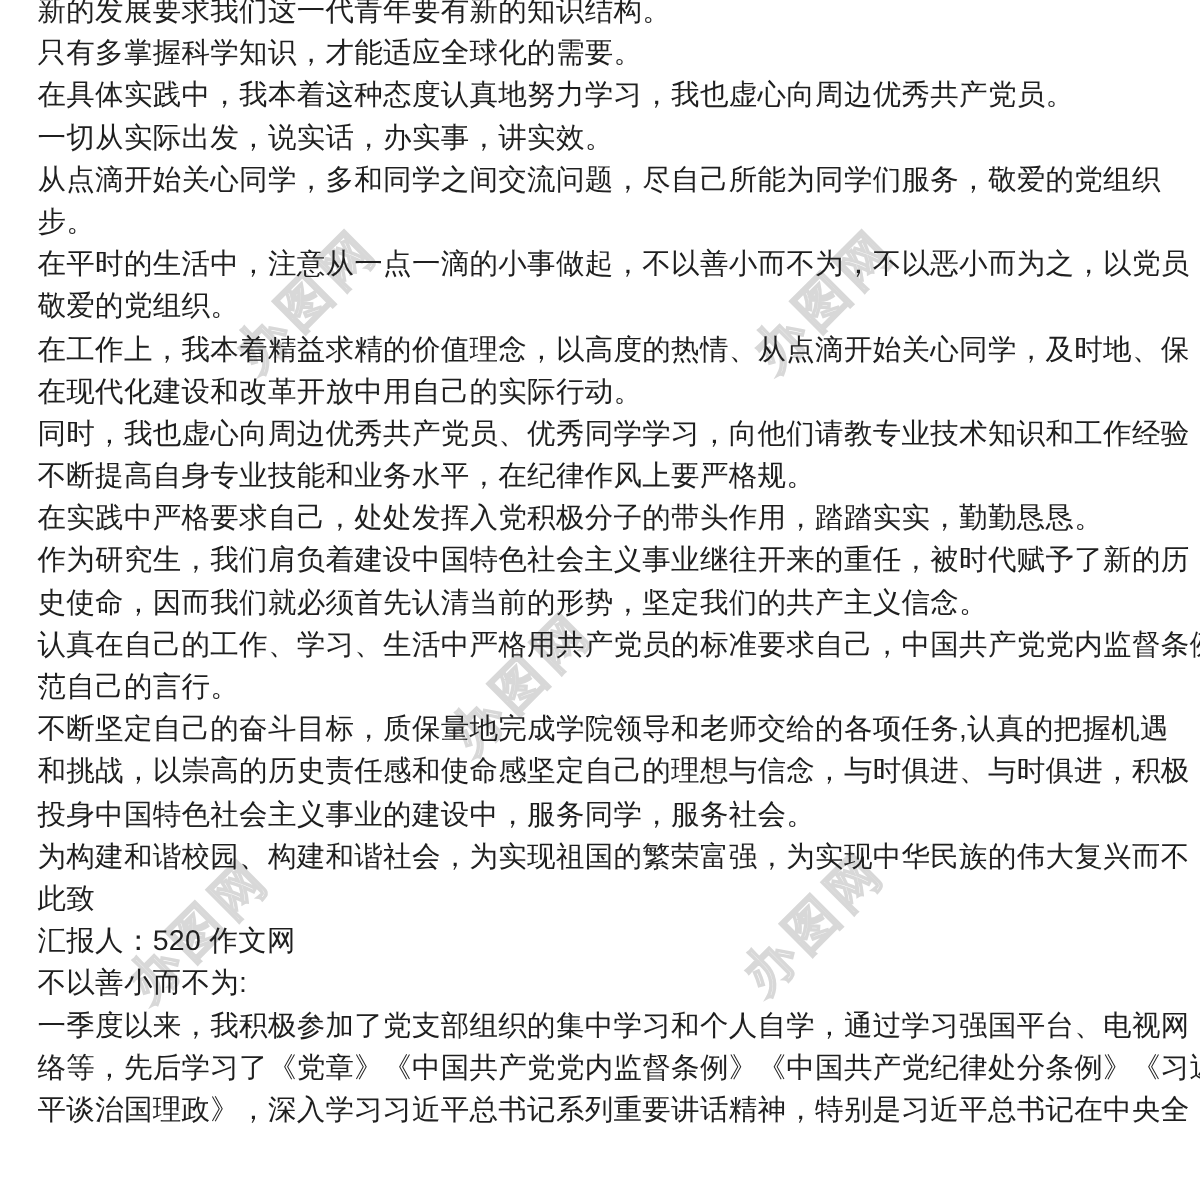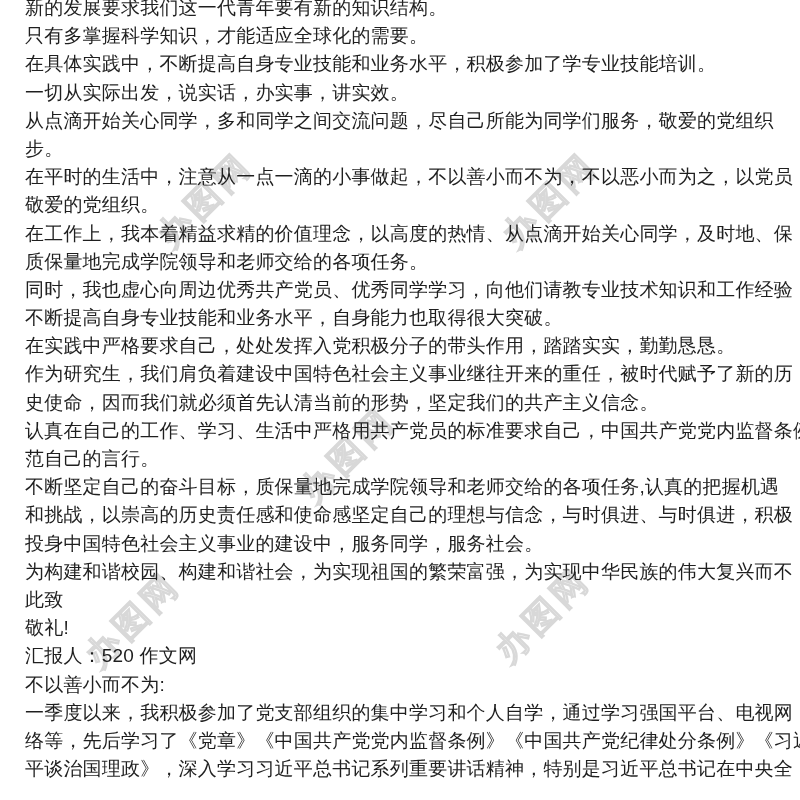--- a/index.html
+++ b/index.html
@@ -53,40 +53,39 @@
   <div class="watermark-layer" id="wm-layer">
       <div class="watermark" style="left: 205px; top: 200px; -webkit-text-stroke: 1.2px rgb(216, 216, 216);">办图网</div>
       <div class="watermark" style="left: 550px; top: 200px; -webkit-text-stroke: 1.2px rgb(216, 216, 216);">办图网</div>
       <div class="watermark" style="left: 348px; top: 455px; -webkit-text-stroke: 1.2px rgb(216, 216, 216);">办图网</div>
       <div class="watermark" style="left: 133px; top: 620px; -webkit-text-stroke: 1.2px rgb(216, 216, 216);">办图网</div>
       <div class="watermark" style="left: 543px; top: 615px; -webkit-text-stroke: 1.2px rgb(216, 216, 216);">办图网</div>
     </div>
   <div class="text-layer" id="text-layer" style="color: rgb(31, 31, 31);">
       <div class="text-line">新的发展要求我们这一代青年要有新的知识结构。</div>
       <div class="text-line">只有多掌握科学知识，才能适应全球化的需要。</div>
-      <div class="text-line">在具体实践中，不断提高自身专业技能和业务水平，积极参加了学专业技能培训。</div>
+      <div class="text-line">在具体实践中，我本着这种态度认真地努力学习，我也虚心向周边优秀共产党员。</div>
       <div class="text-line">一切从实际出发，说实话，办实事，讲实效。</div>
       <div class="text-line">从点滴开始关心同学，多和同学之间交流问题，尽自己所能为同学们服务，敬爱的党组织</div>
       <div class="text-line">步。</div>
       <div class="text-line">在平时的生活中，注意从一点一滴的小事做起，不以善小而不为，不以恶小而为之，以党员</div>
       <div class="text-line">敬爱的党组织。</div>
       <div class="text-line">在工作上，我本着精益求精的价值理念，以高度的热情、从点滴开始关心同学，及时地、保</div>
-      <div class="text-line">质保量地完成学院领导和老师交给的各项任务。</div>
+      <div class="text-line">在现代化建设和改革开放中用自己的实际行动。</div>
       <div class="text-line">同时，我也虚心向周边优秀共产党员、优秀同学学习，向他们请教专业技术知识和工作经验，</div>
-      <div class="text-line">不断提高自身专业技能和业务水平，自身能力也取得很大突破。</div>
+      <div class="text-line">不断提高自身专业技能和业务水平，在纪律作风上要严格规。</div>
       <div class="text-line">在实践中严格要求自己，处处发挥入党积极分子的带头作用，踏踏实实，勤勤恳恳。</div>
       <div class="text-line">作为研究生，我们肩负着建设中国特色社会主义事业继往开来的重任，被时代赋予了新的历</div>
       <div class="text-line">史使命，因而我们就必须首先认清当前的形势，坚定我们的共产主义信念。</div>
       <div class="text-line">认真在自己的工作、学习、生活中严格用共产党员的标准要求自己，中国共产党党内监督条例</div>
       <div class="text-line">范自己的言行。</div>
       <div class="text-line">不断坚定自己的奋斗目标，质保量地完成学院领导和老师交给的各项任务,认真的把握机遇</div>
       <div class="text-line">和挑战，以崇高的历史责任感和使命感坚定自己的理想与信念，与时俱进、与时俱进，积极</div>
       <div class="text-line">投身中国特色社会主义事业的建设中，服务同学，服务社会。</div>
       <div class="text-line">为构建和谐校园、构建和谐社会，为实现祖国的繁荣富强，为实现中华民族的伟大复兴而不</div>
       <div class="text-line">此致</div>
-      <div class="text-line">敬礼!</div>
       <div class="text-line">汇报人：520 作文网</div>
       <div class="text-line">不以善小而不为:</div>
       <div class="text-line">一季度以来，我积极参加了党支部组织的集中学习和个人自学，通过学习强国平台、电视网</div>
       <div class="text-line">络等，先后学习了《党章》《中国共产党党内监督条例》《中国共产党纪律处分条例》《习近</div>
       <div class="text-line">平谈治国理政》，深入学习习近平总书记系列重要讲话精神，特别是习近平总书记在中央全</div>
     </div>
 </div>
 
 </body></html>

